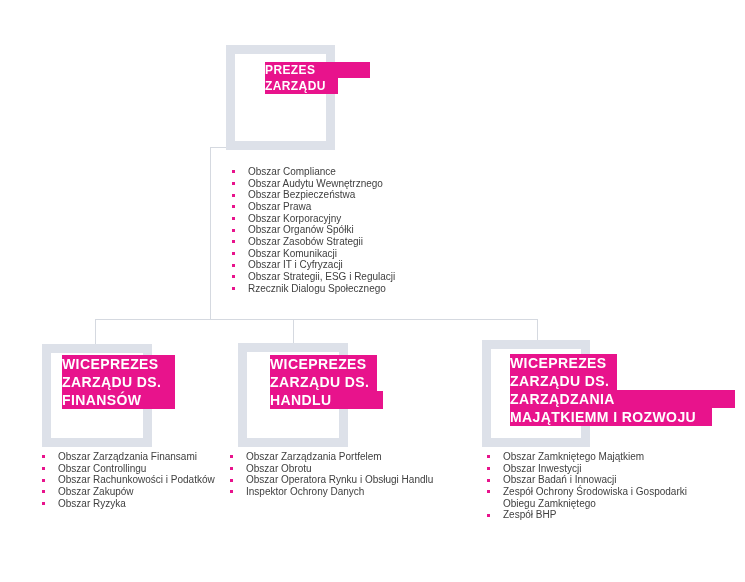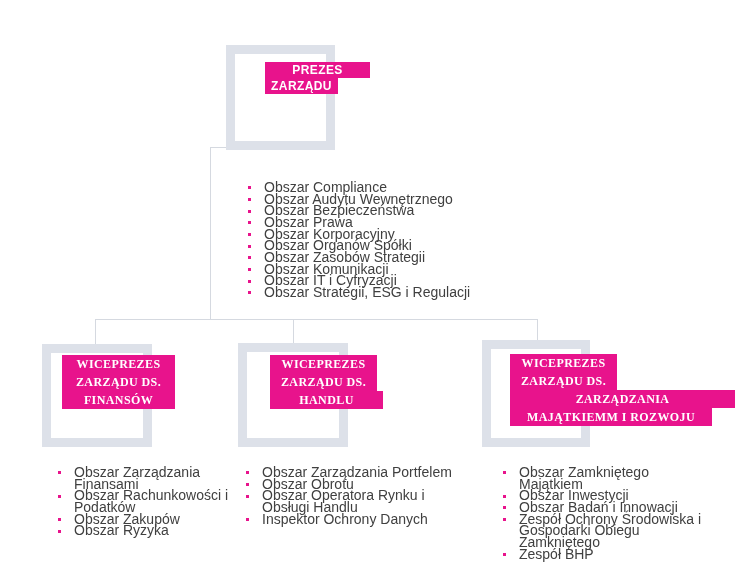--- a/index.html
+++ b/index.html
@@ -13,27 +13,27 @@
   .canvas{
     position:relative;width:745px;height:582px;background:#ffffff;overflow:hidden;
     font-family:"Liberation Sans",sans-serif;color:var(--text-dark);
   }
   .line{position:absolute;background:var(--connector-gray);z-index:0;}
   .sq{position:absolute;border:9px solid var(--box-border-gray);background:#ffffff;box-sizing:border-box;z-index:1;}
   .label{position:absolute;display:flex;flex-direction:column;z-index:2;}
   .lline{
     display:block;background:var(--accent-magenta);color:var(--label-text);
     font-weight:bold;letter-spacing:0.4px;padding-left:0;box-sizing:border-box;
-    white-space:nowrap;overflow:hidden;text-align:center;
+    white-space:nowrap;overflow:hidden;
   }
   .lline.sm{font-size:12px;line-height:16px;height:16px;}
-  .lline.md{font-size:12px;line-height:18px;height:18px;font-family:Liberation Serif, serif;}
+  .lline.md{font-size:14px;line-height:18px;height:18px;}
   .blist{
-    position:absolute;list-style:none;margin:16px;padding:0;z-index:2;
-    font-size:14px;line-height:11.65px;color:var(--text-dark);
+    position:absolute;list-style:none;margin:0;padding:0;z-index:2;
+    font-size:10px;line-height:11.65px;color:var(--text-dark);
   }
   .blist li{position:relative;padding-left:22px;}
   .blist li::before{
     content:"";position:absolute;left:6px;top:4.4px;width:3px;height:3px;
     background:var(--accent-magenta);
   }
 </style>
 </head>
 <body>
 
@@ -79,24 +79,26 @@
     <li>Obszar Compliance</li>
     <li>Obszar Audytu Wewnętrznego</li>
     <li>Obszar Bezpieczeństwa</li>
     <li>Obszar Prawa</li>
     <li>Obszar Korporacyjny</li>
     <li>Obszar Organów Spółki</li>
     <li>Obszar Zasobów Strategii</li>
     <li>Obszar Komunikacji</li>
     <li>Obszar IT i Cyfryzacji</li>
     <li>Obszar Strategii, ESG i Regulacji</li>
+    <li>Rzecznik Dialogu Społecznego</li>
   </ul>
 
   <ul class="blist" style="left:36px;top:451px;width:210px">
     <li>Obszar Zarządzania Finansami</li>
+    <li>Obszar Controllingu</li>
     <li>Obszar Rachunkowości i Podatków</li>
     <li>Obszar Zakupów</li>
     <li>Obszar Ryzyka</li>
   </ul>
 
   <ul class="blist" style="left:224px;top:451px;width:235px">
     <li>Obszar Zarządzania Portfelem</li>
     <li>Obszar Obrotu</li>
     <li>Obszar Operatora Rynku i Obsługi Handlu</li>
     <li>Inspektor Ochrony Danych</li>

